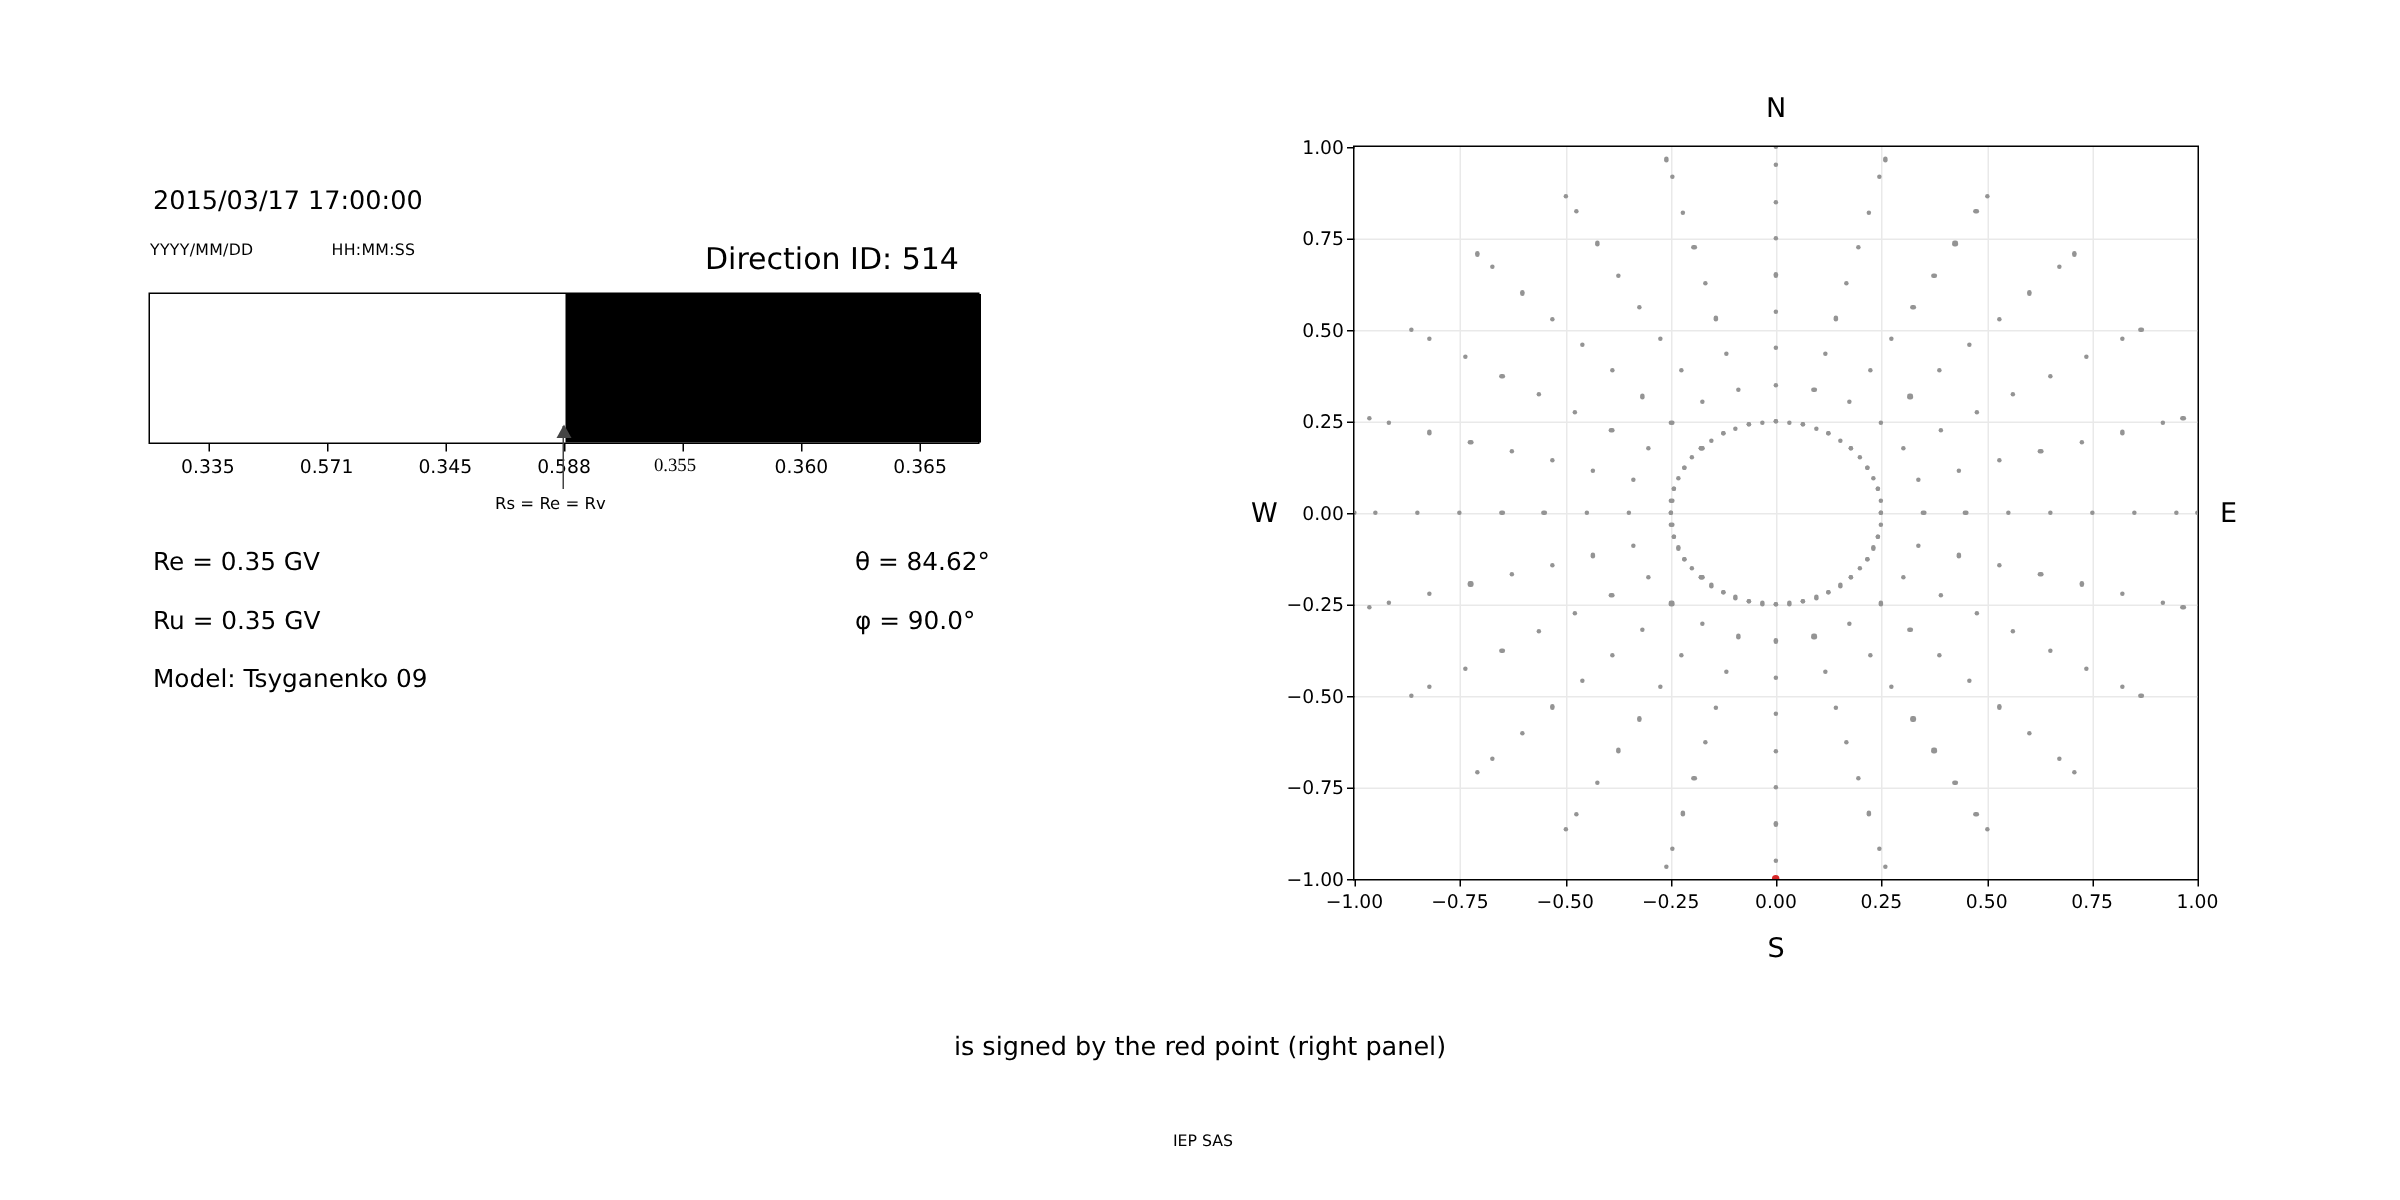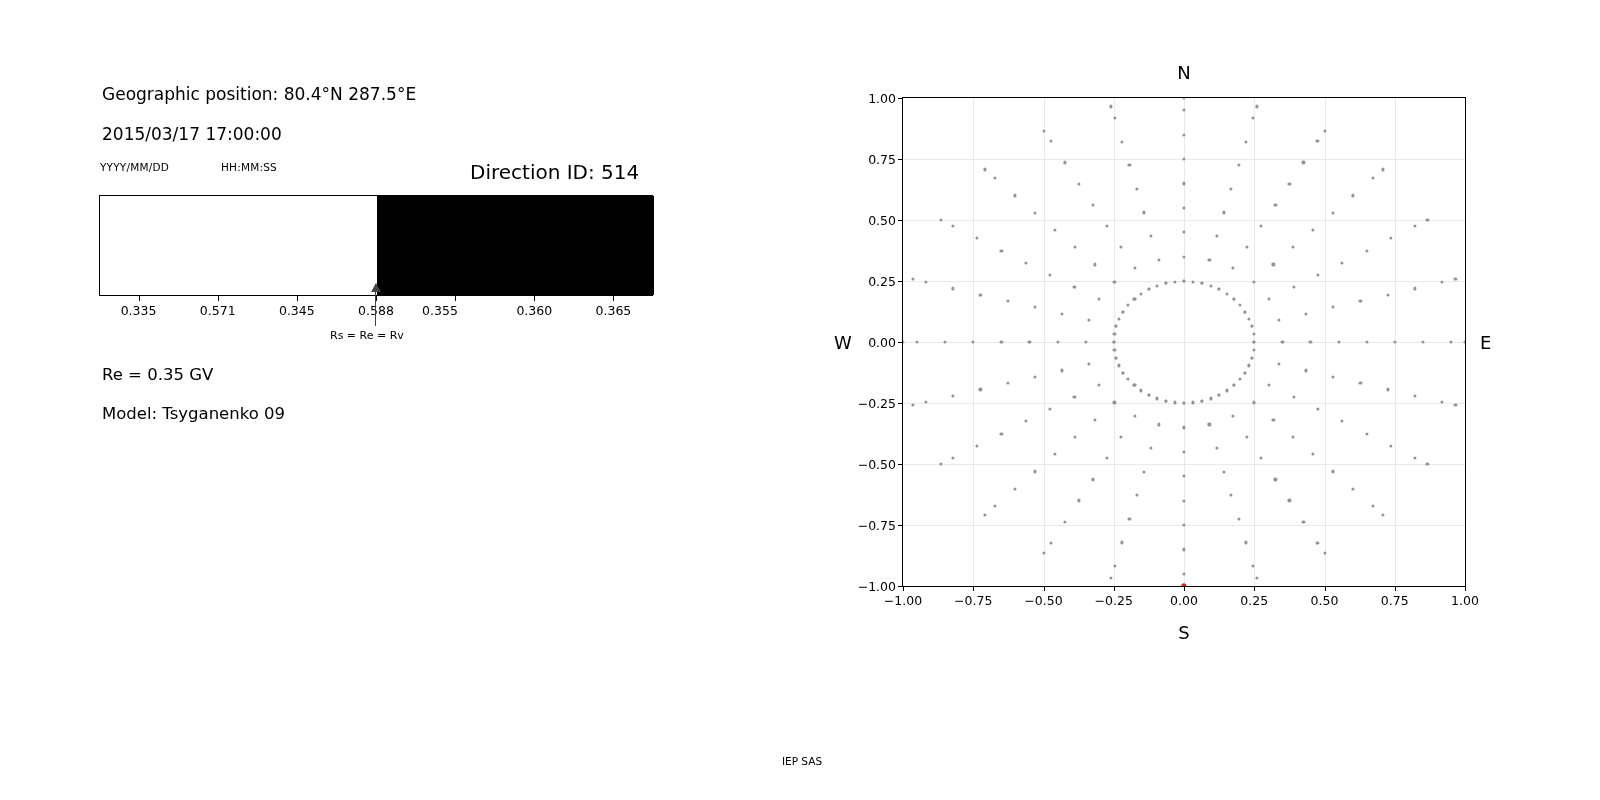--- a/index.html
+++ b/index.html
@@ -269,21 +269,20 @@
     font-size: 10.5px;
   }
 </style>
 </head>
 <body>
 
 <div class="page">
 
   <div class="left-panel">
 
-    <div class="geo-line">Geographic position: 80.4°N 287.5°E</div>
 
     <div class="datetime-line">2015/03/17 17:00:00</div>
 
     <div class="fmt-date">YYYY/MM/DD</div>
     <div class="fmt-time">HH:MM:SS</div>
 
     <div class="dir-id">Direction ID: 514</div>
 
     <div class="penumbra">
       <div class="penumbra-fill" id="pen-fill" style="left: 277px; width: 277px; background: rgb(0, 0, 0);"></div>
@@ -291,32 +290,37 @@
     <div class="pen-axis" id="pen-axis">
         <div class="pen-tick" style="left: 39.5714px;"></div>
         <div class="pen-tick-label" style="left: 39.5714px;">0.335</div>
         <div class="pen-tick" style="left: 118.714px;"></div>
         <div class="pen-tick-label" style="left: 118.714px;">0.571</div>
         <div class="pen-tick" style="left: 197.857px;"></div>
         <div class="pen-tick-label" style="left: 197.857px;">0.345</div>
         <div class="pen-tick" style="left: 277px;"></div>
         <div class="pen-tick-label" style="left: 277px;">0.588</div>
         <div class="pen-tick" style="left: 356.143px;"></div>
-        <div class="pen-tick-label" style="left: 341px;">0.355</div>
+        <div class="pen-tick-label" style="left: 351px; font-family: Liberation Serif, serif;">0.355</div>
         <div class="pen-tick" style="left: 435.286px;"></div>
         <div class="pen-tick-label" style="left: 435.286px;">0.360</div>
         <div class="pen-tick" style="left: 514.429px;"></div>
         <div class="pen-tick-label" style="left: 514.429px;">0.365</div>
       </div>
     <div class="rs-arrow"></div>
     <div class="rs-label">Rs = Re = Rv</div>
 
     <div class="stats" id="stats-list">
         <div>Re = 0.35 GV</div>
+        <div>Ru = 0.35 GV</div>
         <div>Model: Tsyganenko 09</div>
+      </div>
+    <div class="angles" id="angles-list">
+        <div>θ = 84.62°</div>
+        <div>φ = 90.0°</div>
       </div>
   </div>
 
   <div class="right-panel">
     <div class="card-n">N</div>
     <div class="card-s">S</div>
     <div class="card-w">W</div>
     <div class="card-e">E</div>
 
     <div class="plot-box">
@@ -636,16 +640,17 @@
           <div class="xtick" style="left: 421.5px;">0.50</div>
           <div class="xtickmark" style="left: 491.75px;"></div>
           <div class="xtick" style="left: 491.75px;">0.75</div>
           <div class="xtickmark" style="left: 562px;"></div>
           <div class="xtick" style="left: 562px;">1.00</div>
         </div>
     </div>
   </div>
 
   <div class="caption">
+    <div>is signed by the red point (right panel)</div>
   </div>
   <div class="credit">IEP SAS</div>
 
 </div>
 
 </body></html>

